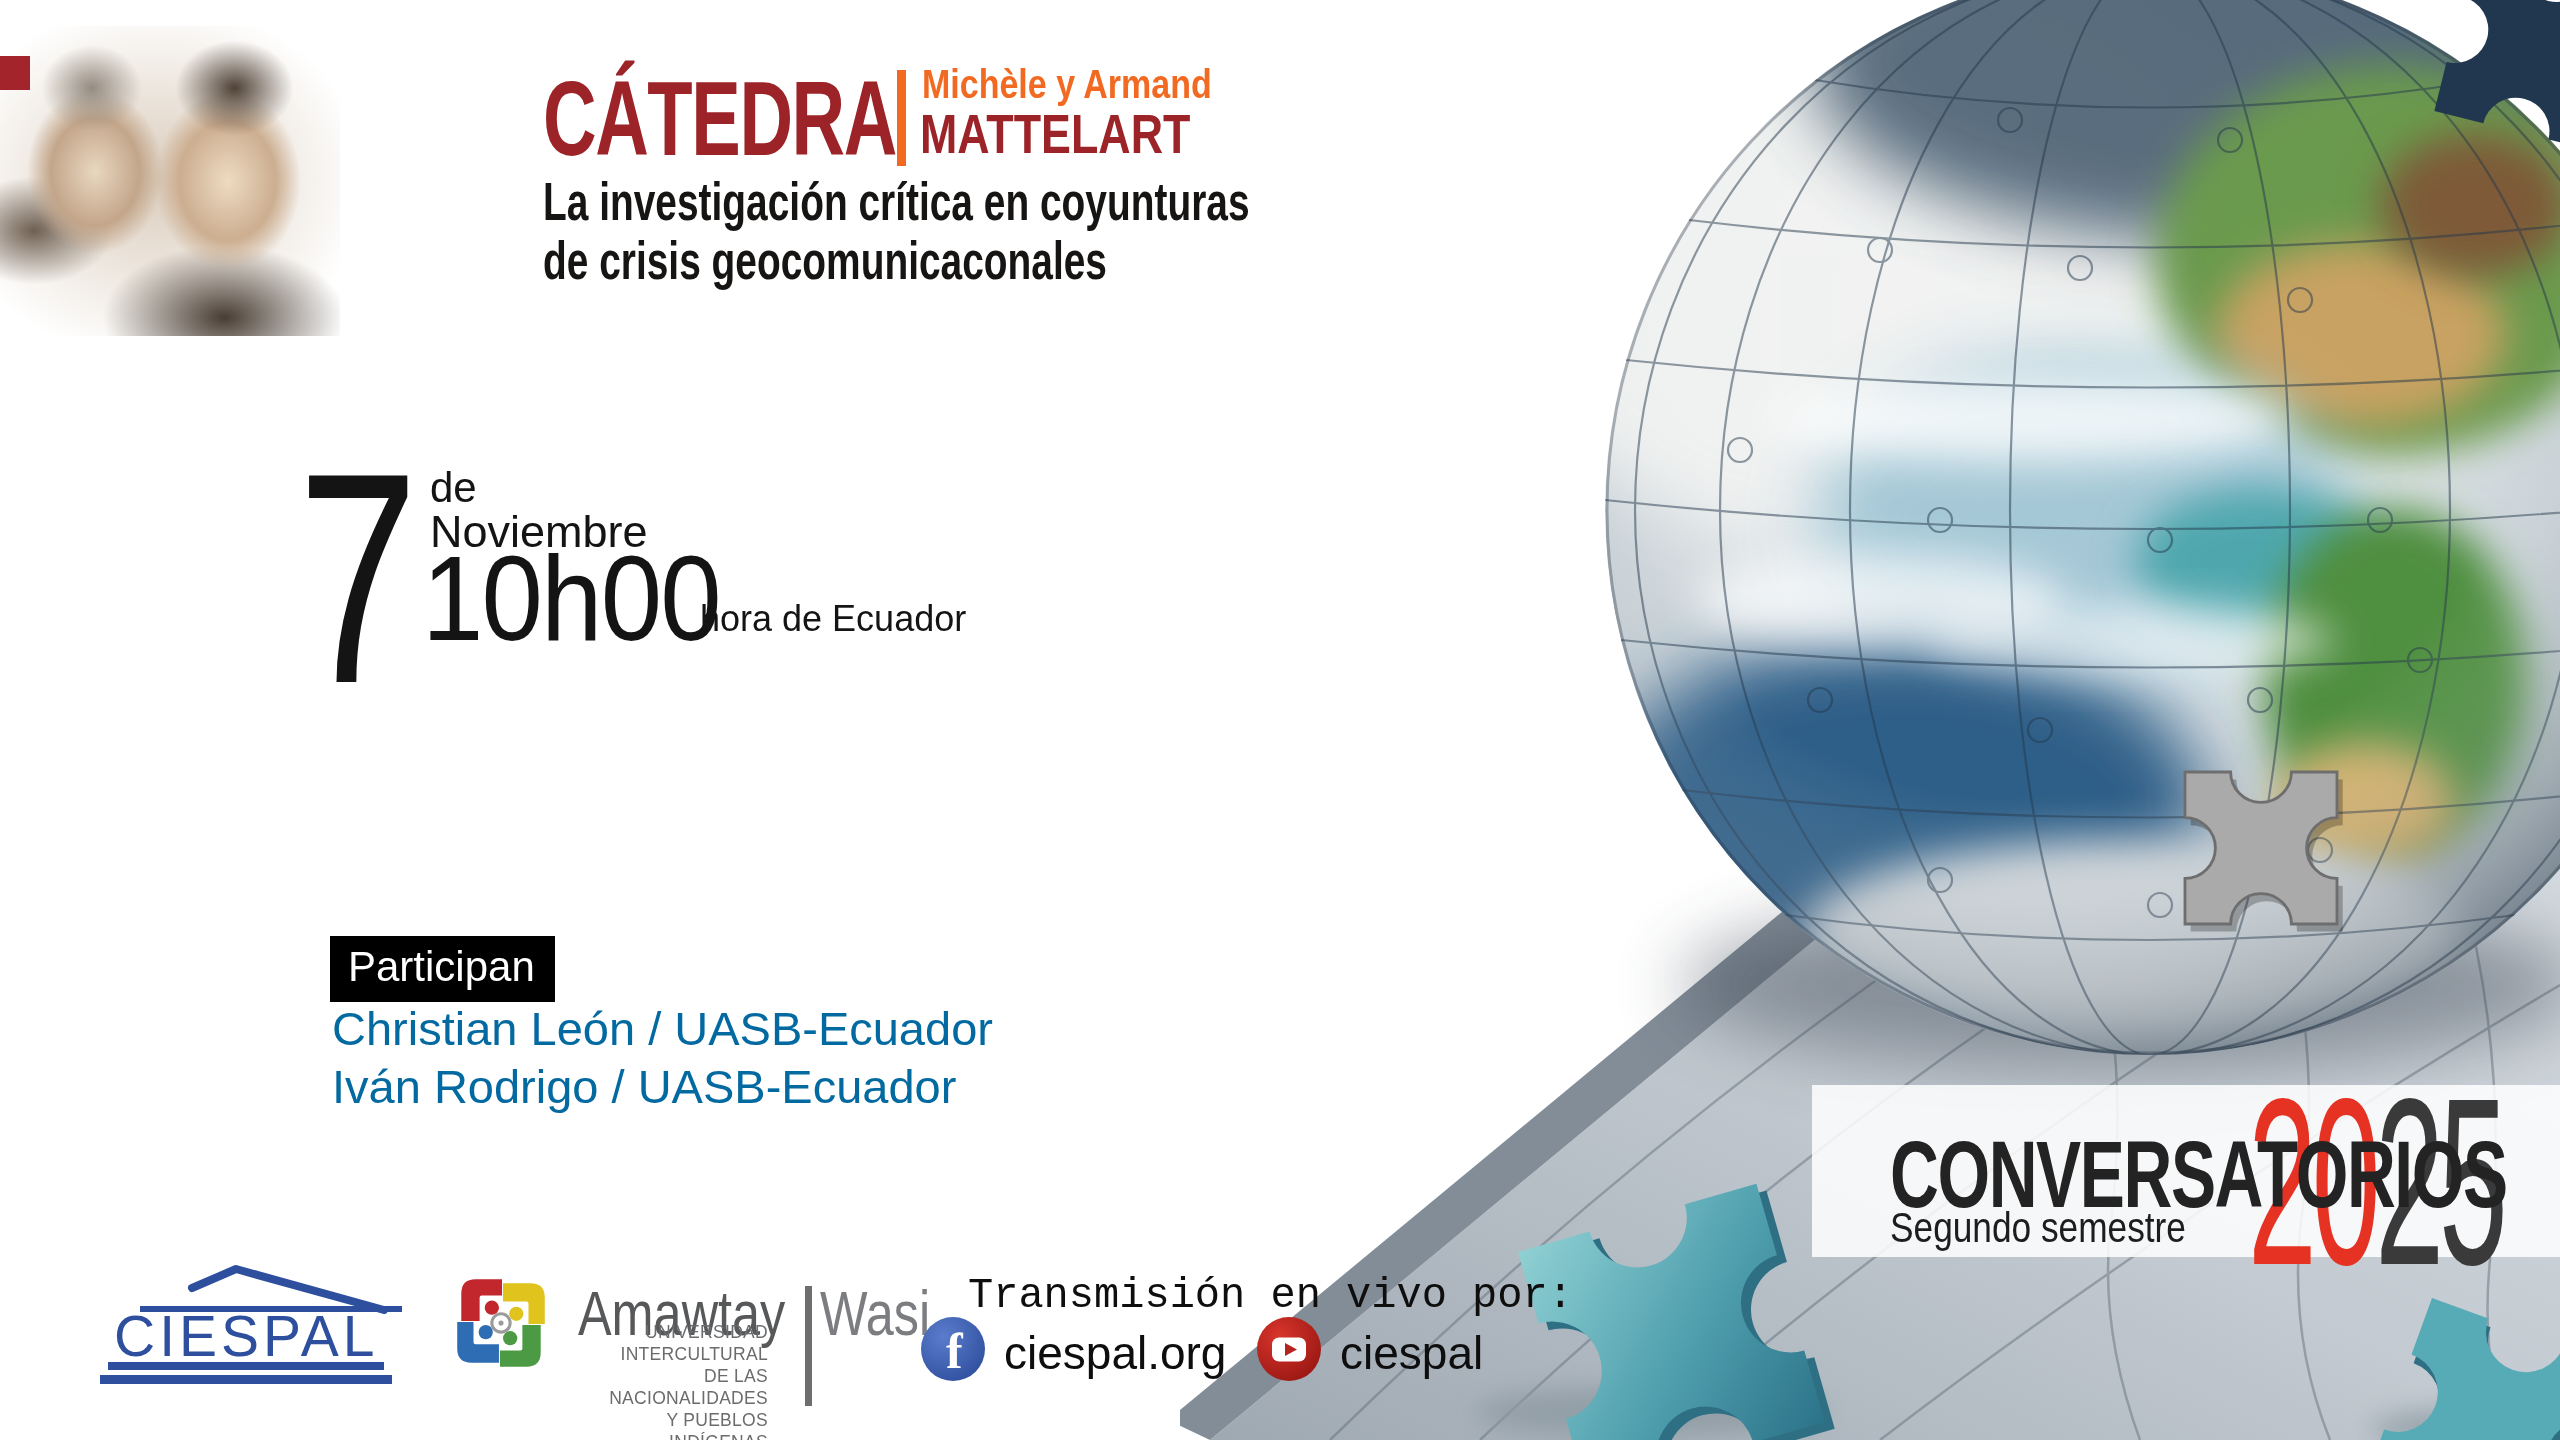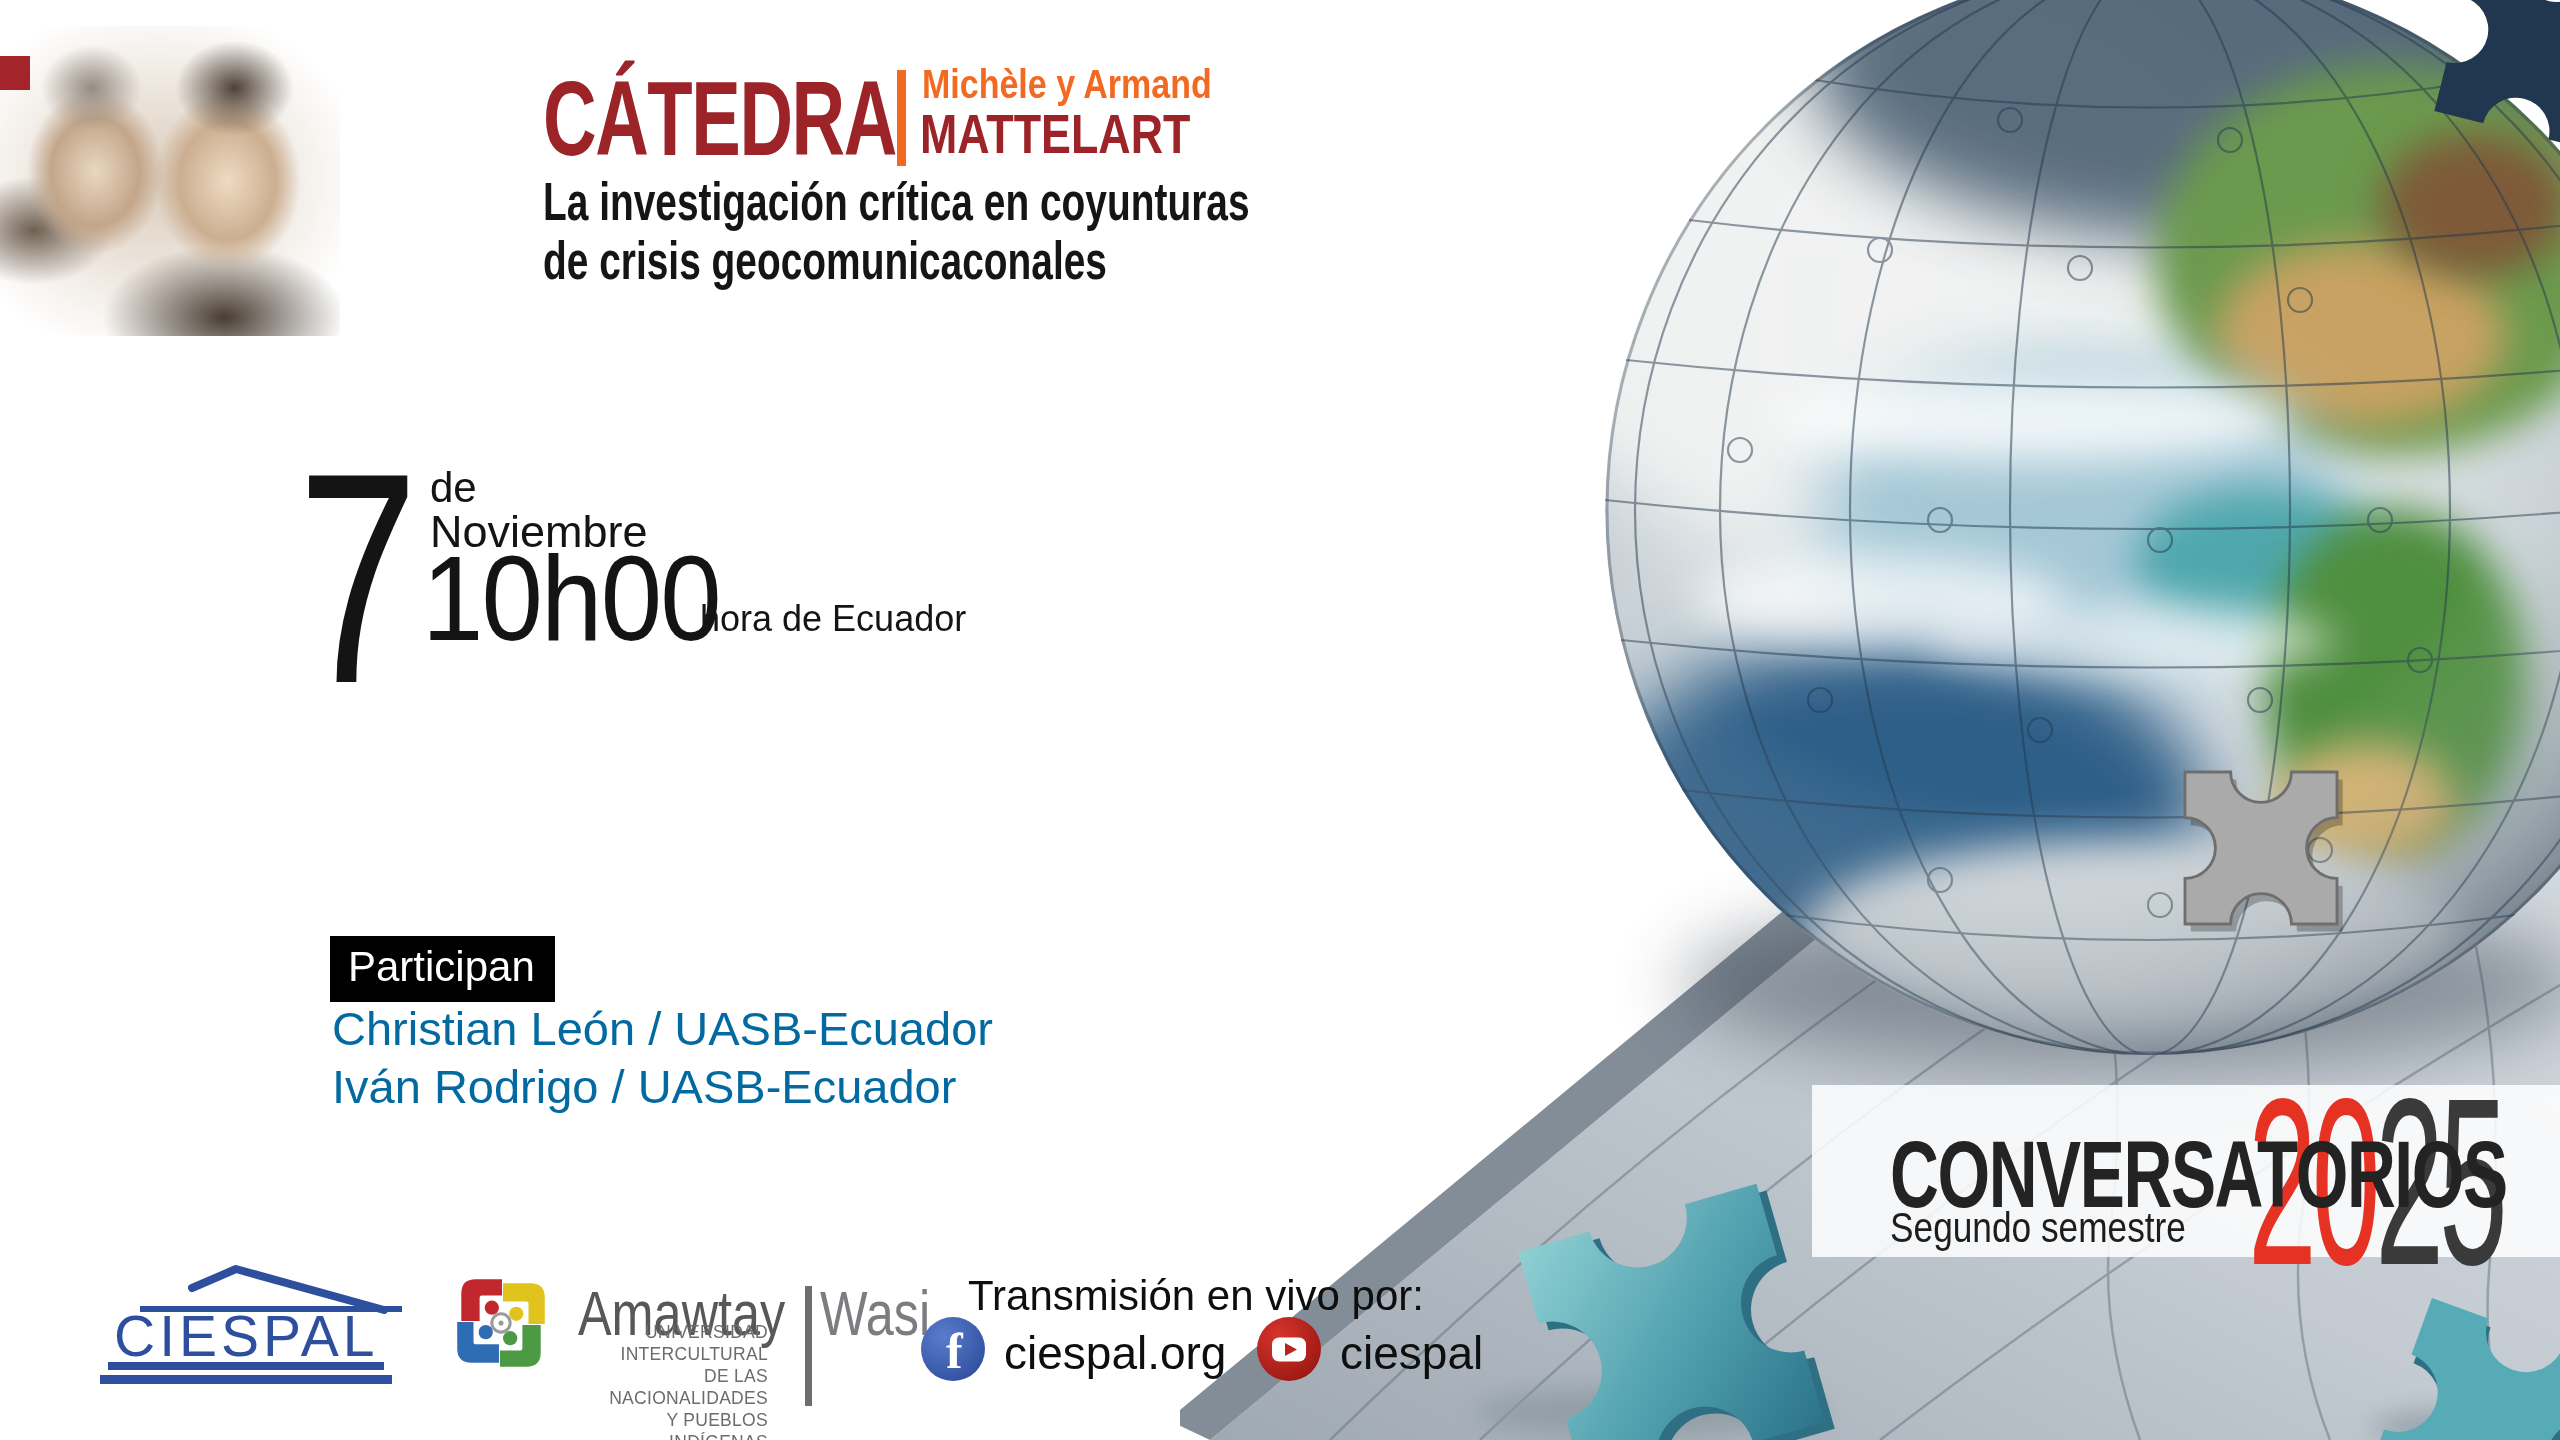--- a/index.html
+++ b/index.html
@@ -56,21 +56,21 @@
   .conv-sub{left:78px;top:118px;font-size:43px;color:#1d1d1d;transform:scaleX(.82);z-index:1;}
 
   
   .ciespal{left:100px;top:1256px;width:310px;height:132px;z-index:3;}
   .aw-sym{left:445px;top:1264px;width:112px;height:124px;z-index:3;}
   .aw-name{left:578px;top:1256px;z-index:3;display:flex;align-items:flex-start;margin-top:21px;}
   .aw-a{font-size:63px;color:#57585a;transform:scaleX(.80);transform-origin:left top;}
   .aw-bar{width:7px;height:120px;background:#6d6e70;margin-left:-32px;margin-top:9px;}
   .aw-b{font-size:63px;color:#7c7d80;margin-left:8px;transform:scaleX(.80);transform-origin:left top;}
   .aw-sub{left:576px;top:1321px;width:192px;text-align:right;font-size:17.5px;line-height:22px;color:#6b6c6e;letter-spacing:.3px;z-index:3;}
-  .trans-label{left:968px;top:1272px;font-size:42px;color:#0e0e0e;z-index:3;}
+  .trans-label{left:968px;top:1272px;font-size:42px;color:#0e0e0e;z-index:3;font-family:Liberation Mono, monospace;}
   .fb-icon{left:920px;top:1316px;width:66px;height:66px;z-index:3;}
   .fb-text{left:1004px;top:1326px;font-size:46px;color:#0e0e0e;z-index:3;}
   .yt-icon{left:1256px;top:1316px;width:66px;height:66px;z-index:3;}
   .yt-text{left:1340px;top:1326px;font-size:46px;color:#0e0e0e;z-index:3;}
 </style>
 </head>
 <body>
 
 <div class="stage">
 

